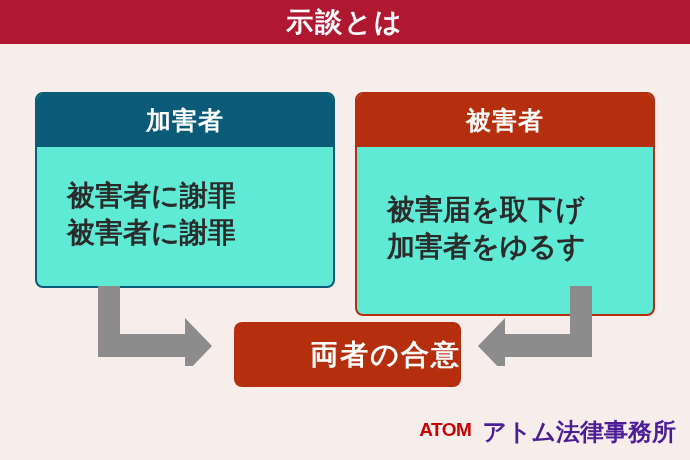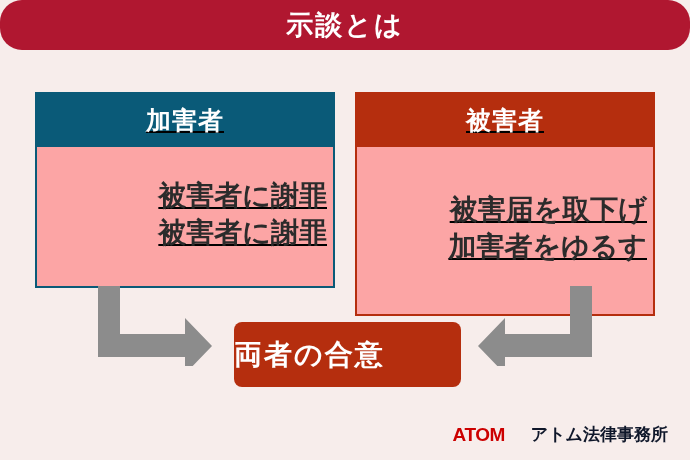--- a/index.html
+++ b/index.html
@@ -19,62 +19,61 @@
     height: 460px;
     background: #f7edeb;
   }
 
   
   .titlebar {
     position: absolute;
     left: 0;
     top: 0;
     width: 690px;
-    height: 50px;
+    height: 44px;
     background: #b01730;
     display: flex;
     align-items: center;
     justify-content: center;
-    border-radius: 22px;
   }
   .titlebar .title-text {
     color: #ffffff;
     font-size: 27px;
     font-weight: bold;
     letter-spacing: 2px;
     line-height: 1;
   }
 
   
   .card {
     position: absolute;
     box-sizing: border-box;
-    border-radius: 0;
+    border-radius: 8px;
     overflow: hidden;
-    background: #fca5a5;
-    text-decoration: underline;
+    background: #5eead4;
   }
   .card .card-header {
     height: 53px;
     display: flex;
     align-items: center;
     justify-content: center;
     color: #ffffff;
     font-size: 25px;
     font-weight: bold;
     letter-spacing: 1px;
   }
   .card .card-body {
     height: calc(100% - 53px);
     display: flex;
     flex-direction: column;
-    align-items: flex-end;
+    align-items: flex-start;
     justify-content: center;
     box-sizing: border-box;
     padding: 0 6px 4px 6px;
+    margin-left: 24px;
   }
   .card .card-body .line {
     color: #2b2b2b;
     font-size: 28px;
     font-weight: bold;
     line-height: 1.32;
     white-space: nowrap;
   }
 
   #card-offender {
@@ -103,21 +102,21 @@
   #agreement-box {
     position: absolute;
     left: 234px;
     top: 322px;
     width: 227px;
     height: 65px;
     background: #b52e0e;
     border-radius: 8px;
     display: flex;
     align-items: center;
-    justify-content: flex-start;
+    justify-content: flex-end;
   }
   #agreement-box .agreement-text {
     color: #ffffff;
     font-size: 28px;
     font-weight: bold;
     letter-spacing: 2px;
     line-height: 1;
   }
 
   
@@ -133,39 +132,38 @@
   #arrow-right {
     left: 473px;
     top: 286px;
     width: 125px;
     height: 80px;
   }
 
   
   #footer-logo {
     position: absolute;
-    right: 22px;
+    right: 14px;
     bottom: 16px;
     display: flex;
-    align-items: center;
+    align-items: flex-start;
     line-height: 1;
-    gap: 7px;
   }
   #footer-logo .logo-atom {
     color: #cc0000;
     font-size: 19px;
     font-weight: bold;
     letter-spacing: -0.5px;
   }
   #footer-logo .logo-name {
-    color: #0f172a;
-    font-size: 17px;
+    color: #4c1d95;
+    font-size: 24px;
     font-weight: bold;
     letter-spacing: 0px;
-    margin-left: 19px;
+    margin-left: 11px;
   }
 </style>
 </head>
 <body>
 
 <div class="canvas">
 
   <div class="titlebar">
     <span class="title-text">示談とは</span>
   </div>

